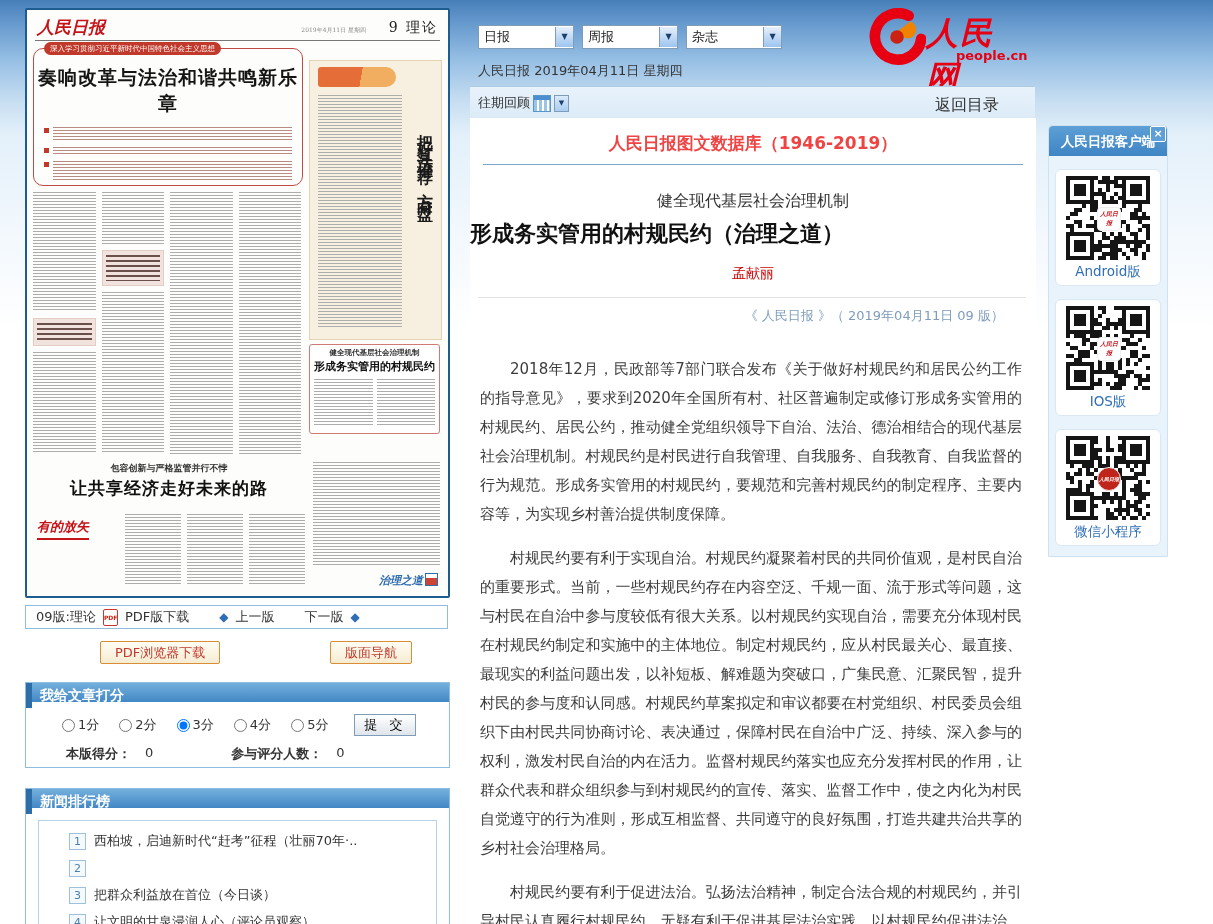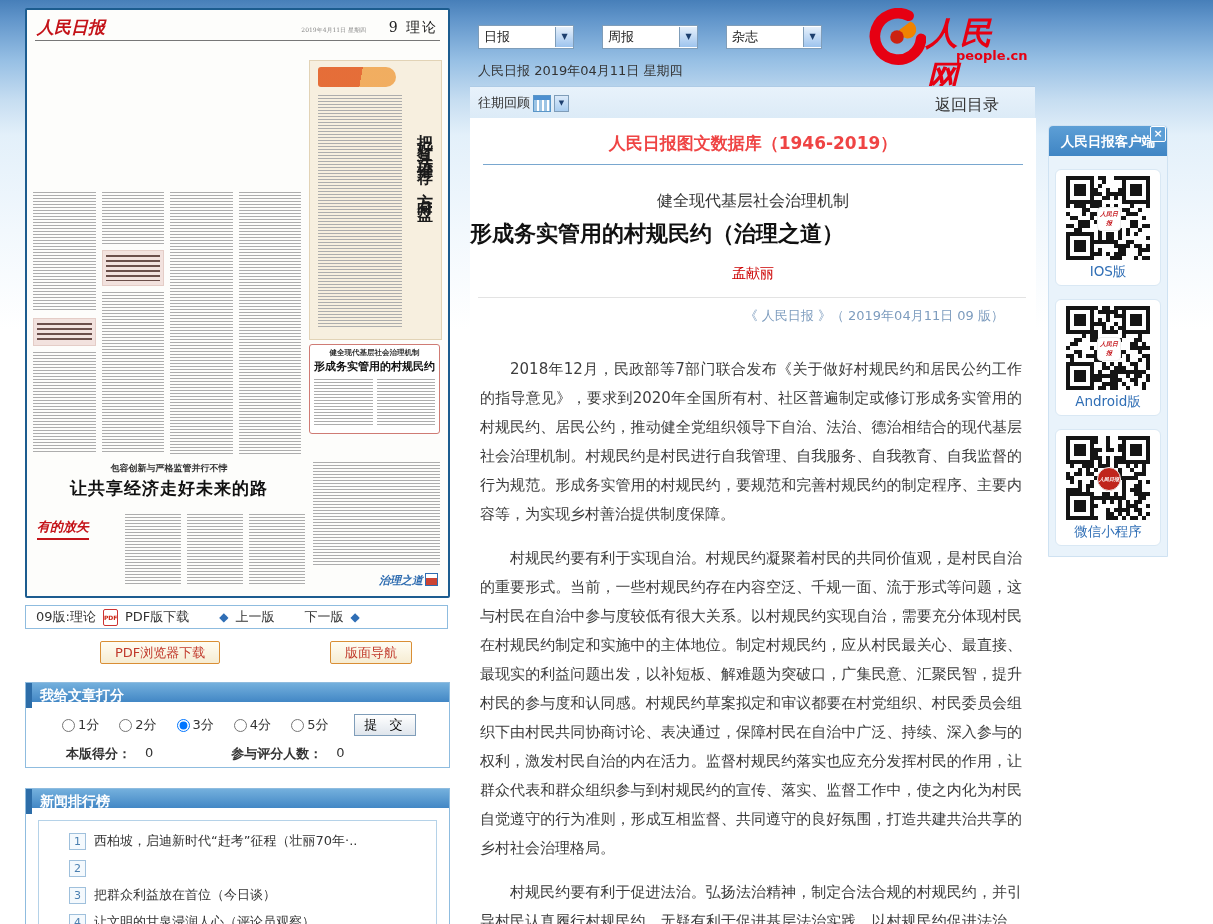--- a/index.html
+++ b/index.html
@@ -69,21 +69,21 @@
   .scorerow{display:flex;padding:9px 0 0 40px;font-size:13px;font-weight:bold;color:#333;}
   .scorerow .val{font-weight:normal;margin-left:14px;}
   .scorerow .lbl2{margin-left:78px;}
   .ranking{top:788px;height:166px;}
   .rankbox{margin:12px;border:1px solid #b5d2e8;padding:10px 8px 8px 30px;height:200px;}
   .ritem{display:flex;align-items:center;gap:8px;height:20px;margin-bottom:7px;font-size:13px;color:#333;white-space:nowrap;overflow:hidden;}
   .rnum{flex:none;width:15px;height:15px;border:1px solid #9fc0dc;background:#f4f9fd;color:#4a7fb0;font-size:11px;line-height:15px;text-align:center;}
 
   
   .maincol{position:absolute;left:470px;top:0;width:566px;}
-  .selects{position:absolute;top:25px;left:8px;display:flex;gap:28px;}
+  .selects{position:absolute;top:25px;left:8px;display:flex;gap:8px;}
   .select{width:94px;height:22px;background:#fff;border:1px solid #7f9db9;display:flex;align-items:center;font-size:13px;color:#222;cursor:pointer;}
   .select .v{flex:1;padding-left:5px;}
   .select .ar{width:17px;height:20px;margin:0;background:linear-gradient(#e6f0fb,#9ec4ee);border-left:1px solid #7f9db9;color:#1d3f6e;font-size:8px;line-height:20px;text-align:center;}
   .logo{position:absolute;left:398px;top:8px;width:150px;height:58px;cursor:pointer;}
   .logo svg{position:absolute;left:0;top:0;}
   .logo .t1{position:absolute;left:58px;top:4px;font-size:32px;font-weight:bold;font-style:italic;color:#e60012;letter-spacing:2px;font-family:"DejaVu Serif","Liberation Serif",serif;}
   .logo .t2{position:absolute;left:88px;top:40px;font-size:13px;font-weight:bold;color:#e60012;}
   .dateline{position:absolute;top:62px;left:8px;font-size:13px;color:#333;}
   .topdiv{position:absolute;top:86px;left:0;width:565px;border-top:1px solid #aecbe6;}
   .navrow{position:absolute;top:87px;left:0;width:565px;height:31px;background:linear-gradient(#e8f2fb,#dcebf7);border-bottom:1px solid #c3dbee;}
@@ -123,20 +123,38 @@
 <body>
 
 <div class="stage">
 
   <div class="paper-panel">
     <div class="np">
       <div class="np-head">
         <span class="np-mast">人民日报</span>
         <span class="np-date">2019年4月11日 星期四</span>
         <span class="np-pageno">9 理论</span>
+      </div>
+      <div class="np-feature">
+        <span class="np-ribbon">深入学习贯彻习近平新时代中国特色社会主义思想</span>
+        <div class="np-headline">奏响改革与法治和谐共鸣新乐章</div>
+        <div class="np-bullets">
+          <div class="bl">
+              <span class="sq"></span>
+              <span class="ftr" style="height:14px;"></span>
+            </div>
+          <div class="bl">
+              <span class="sq"></span>
+              <span class="ftr" style="height:8px;"></span>
+            </div>
+          <div class="bl">
+              <span class="sq"></span>
+              <span class="ftr" style="height:20px;"></span>
+            </div>
+        </div>
       </div>
       <div class="np-cols">
         <div class="col">
             <div class="ft" style="height:120px;"></div>
             <div class="np-sub">
               <i></i>
             </div>
             <div class="ft" style="flex:1;"></div>
           </div>
         <div class="col">
@@ -305,162 +323,20 @@
       </div>
     </div>
   </div>
 
   <div class="sidebar">
     <div class="sb-head">
       <span>人民日报客户端</span>
       <span class="sb-close">×</span>
     </div>
 
-    <div class="qrcard">
-      <div class="qr"><svg xmlns="http://www.w3.org/2000/svg" width="84" height="84" fill="#151515">
-            <rect x="32" y="0" width="4" height="4"></rect>
-            <rect x="36" y="0" width="4" height="4"></rect>
-            <rect x="48" y="0" width="4" height="4"></rect>
-            <rect x="52" y="0" width="4" height="4"></rect>
-            <rect x="36" y="4" width="4" height="4"></rect>
-            <rect x="32" y="8" width="4" height="4"></rect>
-            <rect x="28" y="12" width="4" height="4"></rect>
-            <rect x="40" y="12" width="4" height="4"></rect>
-            <rect x="52" y="12" width="4" height="4"></rect>
-            <rect x="28" y="16" width="4" height="4"></rect>
-            <rect x="32" y="16" width="4" height="4"></rect>
-            <rect x="40" y="16" width="4" height="4"></rect>
-            <rect x="44" y="16" width="4" height="4"></rect>
-            <rect x="48" y="16" width="4" height="4"></rect>
-            <rect x="52" y="16" width="4" height="4"></rect>
-            <rect x="36" y="20" width="4" height="4"></rect>
-            <rect x="40" y="20" width="4" height="4"></rect>
-            <rect x="48" y="20" width="4" height="4"></rect>
-            <rect x="28" y="24" width="4" height="4"></rect>
-            <rect x="32" y="24" width="4" height="4"></rect>
-            <rect x="0" y="28" width="4" height="4"></rect>
-            <rect x="8" y="28" width="4" height="4"></rect>
-            <rect x="12" y="28" width="4" height="4"></rect>
-            <rect x="16" y="28" width="4" height="4"></rect>
-            <rect x="24" y="28" width="4" height="4"></rect>
-            <rect x="28" y="28" width="4" height="4"></rect>
-            <rect x="32" y="28" width="4" height="4"></rect>
-            <rect x="40" y="28" width="4" height="4"></rect>
-            <rect x="48" y="28" width="4" height="4"></rect>
-            <rect x="64" y="28" width="4" height="4"></rect>
-            <rect x="80" y="28" width="4" height="4"></rect>
-            <rect x="16" y="32" width="4" height="4"></rect>
-            <rect x="20" y="32" width="4" height="4"></rect>
-            <rect x="32" y="32" width="4" height="4"></rect>
-            <rect x="40" y="32" width="4" height="4"></rect>
-            <rect x="56" y="32" width="4" height="4"></rect>
-            <rect x="60" y="32" width="4" height="4"></rect>
-            <rect x="72" y="32" width="4" height="4"></rect>
-            <rect x="0" y="36" width="4" height="4"></rect>
-            <rect x="16" y="36" width="4" height="4"></rect>
-            <rect x="24" y="36" width="4" height="4"></rect>
-            <rect x="28" y="36" width="4" height="4"></rect>
-            <rect x="32" y="36" width="4" height="4"></rect>
-            <rect x="36" y="36" width="4" height="4"></rect>
-            <rect x="40" y="36" width="4" height="4"></rect>
-            <rect x="44" y="36" width="4" height="4"></rect>
-            <rect x="48" y="36" width="4" height="4"></rect>
-            <rect x="60" y="36" width="4" height="4"></rect>
-            <rect x="64" y="36" width="4" height="4"></rect>
-            <rect x="68" y="36" width="4" height="4"></rect>
-            <rect x="4" y="40" width="4" height="4"></rect>
-            <rect x="8" y="40" width="4" height="4"></rect>
-            <rect x="24" y="40" width="4" height="4"></rect>
-            <rect x="32" y="40" width="4" height="4"></rect>
-            <rect x="48" y="40" width="4" height="4"></rect>
-            <rect x="52" y="40" width="4" height="4"></rect>
-            <rect x="56" y="40" width="4" height="4"></rect>
-            <rect x="76" y="40" width="4" height="4"></rect>
-            <rect x="12" y="44" width="4" height="4"></rect>
-            <rect x="16" y="44" width="4" height="4"></rect>
-            <rect x="20" y="44" width="4" height="4"></rect>
-            <rect x="28" y="44" width="4" height="4"></rect>
-            <rect x="32" y="44" width="4" height="4"></rect>
-            <rect x="36" y="44" width="4" height="4"></rect>
-            <rect x="64" y="44" width="4" height="4"></rect>
-            <rect x="68" y="44" width="4" height="4"></rect>
-            <rect x="0" y="48" width="4" height="4"></rect>
-            <rect x="4" y="48" width="4" height="4"></rect>
-            <rect x="12" y="48" width="4" height="4"></rect>
-            <rect x="16" y="48" width="4" height="4"></rect>
-            <rect x="20" y="48" width="4" height="4"></rect>
-            <rect x="32" y="48" width="4" height="4"></rect>
-            <rect x="48" y="48" width="4" height="4"></rect>
-            <rect x="64" y="48" width="4" height="4"></rect>
-            <rect x="68" y="48" width="4" height="4"></rect>
-            <rect x="76" y="48" width="4" height="4"></rect>
-            <rect x="80" y="48" width="4" height="4"></rect>
-            <rect x="8" y="52" width="4" height="4"></rect>
-            <rect x="12" y="52" width="4" height="4"></rect>
-            <rect x="32" y="52" width="4" height="4"></rect>
-            <rect x="52" y="52" width="4" height="4"></rect>
-            <rect x="60" y="52" width="4" height="4"></rect>
-            <rect x="72" y="52" width="4" height="4"></rect>
-            <rect x="32" y="56" width="4" height="4"></rect>
-            <rect x="40" y="56" width="4" height="4"></rect>
-            <rect x="44" y="56" width="4" height="4"></rect>
-            <rect x="52" y="56" width="4" height="4"></rect>
-            <rect x="60" y="56" width="4" height="4"></rect>
-            <rect x="68" y="56" width="4" height="4"></rect>
-            <rect x="32" y="60" width="4" height="4"></rect>
-            <rect x="40" y="60" width="4" height="4"></rect>
-            <rect x="44" y="60" width="4" height="4"></rect>
-            <rect x="52" y="60" width="4" height="4"></rect>
-            <rect x="80" y="60" width="4" height="4"></rect>
-            <rect x="28" y="64" width="4" height="4"></rect>
-            <rect x="32" y="64" width="4" height="4"></rect>
-            <rect x="36" y="64" width="4" height="4"></rect>
-            <rect x="40" y="64" width="4" height="4"></rect>
-            <rect x="44" y="64" width="4" height="4"></rect>
-            <rect x="48" y="64" width="4" height="4"></rect>
-            <rect x="60" y="64" width="4" height="4"></rect>
-            <rect x="64" y="64" width="4" height="4"></rect>
-            <rect x="48" y="68" width="4" height="4"></rect>
-            <rect x="52" y="68" width="4" height="4"></rect>
-            <rect x="56" y="68" width="4" height="4"></rect>
-            <rect x="60" y="68" width="4" height="4"></rect>
-            <rect x="68" y="68" width="4" height="4"></rect>
-            <rect x="72" y="68" width="4" height="4"></rect>
-            <rect x="80" y="68" width="4" height="4"></rect>
-            <rect x="32" y="72" width="4" height="4"></rect>
-            <rect x="52" y="72" width="4" height="4"></rect>
-            <rect x="56" y="72" width="4" height="4"></rect>
-            <rect x="72" y="72" width="4" height="4"></rect>
-            <rect x="76" y="72" width="4" height="4"></rect>
-            <rect x="80" y="72" width="4" height="4"></rect>
-            <rect x="28" y="76" width="4" height="4"></rect>
-            <rect x="32" y="76" width="4" height="4"></rect>
-            <rect x="40" y="76" width="4" height="4"></rect>
-            <rect x="48" y="76" width="4" height="4"></rect>
-            <rect x="52" y="76" width="4" height="4"></rect>
-            <rect x="56" y="76" width="4" height="4"></rect>
-            <rect x="72" y="76" width="4" height="4"></rect>
-            <rect x="44" y="80" width="4" height="4"></rect>
-            <rect x="48" y="80" width="4" height="4"></rect>
-            <rect x="52" y="80" width="4" height="4"></rect>
-            <rect x="68" y="80" width="4" height="4"></rect>
-            <rect x="76" y="80" width="4" height="4"></rect>
-            <rect x="80" y="80" width="4" height="4"></rect>
-            <rect x="0" y="0" width="28" height="28"></rect>
-            <rect fill="#fff" x="4" y="4" width="20" height="20"></rect>
-            <rect x="8" y="8" width="12" height="12"></rect>
-            <rect x="56" y="0" width="28" height="28"></rect>
-            <rect fill="#fff" x="60" y="4" width="20" height="20"></rect>
-            <rect x="64" y="8" width="12" height="12"></rect>
-            <rect x="0" y="56" width="28" height="28"></rect>
-            <rect fill="#fff" x="4" y="60" width="20" height="20"></rect>
-            <rect x="8" y="64" width="12" height="12"></rect>
-          </svg><div class="qr-badge">人民日报</div></div>
-      <div class="qrlabel">IOS版</div>
-    </div>
     <div class="qrcard">
       <div class="qr"><svg xmlns="http://www.w3.org/2000/svg" width="84" height="84" fill="#151515">
             <rect x="28" y="0" width="4" height="4"></rect>
             <rect x="36" y="0" width="4" height="4"></rect>
             <rect x="40" y="0" width="4" height="4"></rect>
             <rect x="48" y="0" width="4" height="4"></rect>
             <rect x="52" y="0" width="4" height="4"></rect>
             <rect x="32" y="4" width="4" height="4"></rect>
             <rect x="36" y="4" width="4" height="4"></rect>
             <rect x="40" y="4" width="4" height="4"></rect>
@@ -601,20 +477,162 @@
             <rect fill="#fff" x="60" y="4" width="20" height="20"></rect>
             <rect x="64" y="8" width="12" height="12"></rect>
             <rect x="0" y="56" width="28" height="28"></rect>
             <rect fill="#fff" x="4" y="60" width="20" height="20"></rect>
             <rect x="8" y="64" width="12" height="12"></rect>
           </svg><div class="qr-badge">人民日报</div></div>
       <div class="qrlabel">Android版</div>
     </div>
     <div class="qrcard">
       <div class="qr"><svg xmlns="http://www.w3.org/2000/svg" width="84" height="84" fill="#151515">
+            <rect x="32" y="0" width="4" height="4"></rect>
+            <rect x="36" y="0" width="4" height="4"></rect>
+            <rect x="48" y="0" width="4" height="4"></rect>
+            <rect x="52" y="0" width="4" height="4"></rect>
+            <rect x="36" y="4" width="4" height="4"></rect>
+            <rect x="32" y="8" width="4" height="4"></rect>
+            <rect x="28" y="12" width="4" height="4"></rect>
+            <rect x="40" y="12" width="4" height="4"></rect>
+            <rect x="52" y="12" width="4" height="4"></rect>
+            <rect x="28" y="16" width="4" height="4"></rect>
+            <rect x="32" y="16" width="4" height="4"></rect>
+            <rect x="40" y="16" width="4" height="4"></rect>
+            <rect x="44" y="16" width="4" height="4"></rect>
+            <rect x="48" y="16" width="4" height="4"></rect>
+            <rect x="52" y="16" width="4" height="4"></rect>
+            <rect x="36" y="20" width="4" height="4"></rect>
+            <rect x="40" y="20" width="4" height="4"></rect>
+            <rect x="48" y="20" width="4" height="4"></rect>
+            <rect x="28" y="24" width="4" height="4"></rect>
+            <rect x="32" y="24" width="4" height="4"></rect>
+            <rect x="0" y="28" width="4" height="4"></rect>
+            <rect x="8" y="28" width="4" height="4"></rect>
+            <rect x="12" y="28" width="4" height="4"></rect>
+            <rect x="16" y="28" width="4" height="4"></rect>
+            <rect x="24" y="28" width="4" height="4"></rect>
+            <rect x="28" y="28" width="4" height="4"></rect>
+            <rect x="32" y="28" width="4" height="4"></rect>
+            <rect x="40" y="28" width="4" height="4"></rect>
+            <rect x="48" y="28" width="4" height="4"></rect>
+            <rect x="64" y="28" width="4" height="4"></rect>
+            <rect x="80" y="28" width="4" height="4"></rect>
+            <rect x="16" y="32" width="4" height="4"></rect>
+            <rect x="20" y="32" width="4" height="4"></rect>
+            <rect x="32" y="32" width="4" height="4"></rect>
+            <rect x="40" y="32" width="4" height="4"></rect>
+            <rect x="56" y="32" width="4" height="4"></rect>
+            <rect x="60" y="32" width="4" height="4"></rect>
+            <rect x="72" y="32" width="4" height="4"></rect>
+            <rect x="0" y="36" width="4" height="4"></rect>
+            <rect x="16" y="36" width="4" height="4"></rect>
+            <rect x="24" y="36" width="4" height="4"></rect>
+            <rect x="28" y="36" width="4" height="4"></rect>
+            <rect x="32" y="36" width="4" height="4"></rect>
+            <rect x="36" y="36" width="4" height="4"></rect>
+            <rect x="40" y="36" width="4" height="4"></rect>
+            <rect x="44" y="36" width="4" height="4"></rect>
+            <rect x="48" y="36" width="4" height="4"></rect>
+            <rect x="60" y="36" width="4" height="4"></rect>
+            <rect x="64" y="36" width="4" height="4"></rect>
+            <rect x="68" y="36" width="4" height="4"></rect>
+            <rect x="4" y="40" width="4" height="4"></rect>
+            <rect x="8" y="40" width="4" height="4"></rect>
+            <rect x="24" y="40" width="4" height="4"></rect>
+            <rect x="32" y="40" width="4" height="4"></rect>
+            <rect x="48" y="40" width="4" height="4"></rect>
+            <rect x="52" y="40" width="4" height="4"></rect>
+            <rect x="56" y="40" width="4" height="4"></rect>
+            <rect x="76" y="40" width="4" height="4"></rect>
+            <rect x="12" y="44" width="4" height="4"></rect>
+            <rect x="16" y="44" width="4" height="4"></rect>
+            <rect x="20" y="44" width="4" height="4"></rect>
+            <rect x="28" y="44" width="4" height="4"></rect>
+            <rect x="32" y="44" width="4" height="4"></rect>
+            <rect x="36" y="44" width="4" height="4"></rect>
+            <rect x="64" y="44" width="4" height="4"></rect>
+            <rect x="68" y="44" width="4" height="4"></rect>
+            <rect x="0" y="48" width="4" height="4"></rect>
+            <rect x="4" y="48" width="4" height="4"></rect>
+            <rect x="12" y="48" width="4" height="4"></rect>
+            <rect x="16" y="48" width="4" height="4"></rect>
+            <rect x="20" y="48" width="4" height="4"></rect>
+            <rect x="32" y="48" width="4" height="4"></rect>
+            <rect x="48" y="48" width="4" height="4"></rect>
+            <rect x="64" y="48" width="4" height="4"></rect>
+            <rect x="68" y="48" width="4" height="4"></rect>
+            <rect x="76" y="48" width="4" height="4"></rect>
+            <rect x="80" y="48" width="4" height="4"></rect>
+            <rect x="8" y="52" width="4" height="4"></rect>
+            <rect x="12" y="52" width="4" height="4"></rect>
+            <rect x="32" y="52" width="4" height="4"></rect>
+            <rect x="52" y="52" width="4" height="4"></rect>
+            <rect x="60" y="52" width="4" height="4"></rect>
+            <rect x="72" y="52" width="4" height="4"></rect>
+            <rect x="32" y="56" width="4" height="4"></rect>
+            <rect x="40" y="56" width="4" height="4"></rect>
+            <rect x="44" y="56" width="4" height="4"></rect>
+            <rect x="52" y="56" width="4" height="4"></rect>
+            <rect x="60" y="56" width="4" height="4"></rect>
+            <rect x="68" y="56" width="4" height="4"></rect>
+            <rect x="32" y="60" width="4" height="4"></rect>
+            <rect x="40" y="60" width="4" height="4"></rect>
+            <rect x="44" y="60" width="4" height="4"></rect>
+            <rect x="52" y="60" width="4" height="4"></rect>
+            <rect x="80" y="60" width="4" height="4"></rect>
+            <rect x="28" y="64" width="4" height="4"></rect>
+            <rect x="32" y="64" width="4" height="4"></rect>
+            <rect x="36" y="64" width="4" height="4"></rect>
+            <rect x="40" y="64" width="4" height="4"></rect>
+            <rect x="44" y="64" width="4" height="4"></rect>
+            <rect x="48" y="64" width="4" height="4"></rect>
+            <rect x="60" y="64" width="4" height="4"></rect>
+            <rect x="64" y="64" width="4" height="4"></rect>
+            <rect x="48" y="68" width="4" height="4"></rect>
+            <rect x="52" y="68" width="4" height="4"></rect>
+            <rect x="56" y="68" width="4" height="4"></rect>
+            <rect x="60" y="68" width="4" height="4"></rect>
+            <rect x="68" y="68" width="4" height="4"></rect>
+            <rect x="72" y="68" width="4" height="4"></rect>
+            <rect x="80" y="68" width="4" height="4"></rect>
+            <rect x="32" y="72" width="4" height="4"></rect>
+            <rect x="52" y="72" width="4" height="4"></rect>
+            <rect x="56" y="72" width="4" height="4"></rect>
+            <rect x="72" y="72" width="4" height="4"></rect>
+            <rect x="76" y="72" width="4" height="4"></rect>
+            <rect x="80" y="72" width="4" height="4"></rect>
+            <rect x="28" y="76" width="4" height="4"></rect>
+            <rect x="32" y="76" width="4" height="4"></rect>
+            <rect x="40" y="76" width="4" height="4"></rect>
+            <rect x="48" y="76" width="4" height="4"></rect>
+            <rect x="52" y="76" width="4" height="4"></rect>
+            <rect x="56" y="76" width="4" height="4"></rect>
+            <rect x="72" y="76" width="4" height="4"></rect>
+            <rect x="44" y="80" width="4" height="4"></rect>
+            <rect x="48" y="80" width="4" height="4"></rect>
+            <rect x="52" y="80" width="4" height="4"></rect>
+            <rect x="68" y="80" width="4" height="4"></rect>
+            <rect x="76" y="80" width="4" height="4"></rect>
+            <rect x="80" y="80" width="4" height="4"></rect>
+            <rect x="0" y="0" width="28" height="28"></rect>
+            <rect fill="#fff" x="4" y="4" width="20" height="20"></rect>
+            <rect x="8" y="8" width="12" height="12"></rect>
+            <rect x="56" y="0" width="28" height="28"></rect>
+            <rect fill="#fff" x="60" y="4" width="20" height="20"></rect>
+            <rect x="64" y="8" width="12" height="12"></rect>
+            <rect x="0" y="56" width="28" height="28"></rect>
+            <rect fill="#fff" x="4" y="60" width="20" height="20"></rect>
+            <rect x="8" y="64" width="12" height="12"></rect>
+          </svg><div class="qr-badge">人民日报</div></div>
+      <div class="qrlabel">IOS版</div>
+    </div>
+    <div class="qrcard">
+      <div class="qr"><svg xmlns="http://www.w3.org/2000/svg" width="84" height="84" fill="#151515">
             <rect x="28" y="0" width="4" height="4"></rect>
             <rect x="40" y="0" width="4" height="4"></rect>
             <rect x="52" y="0" width="4" height="4"></rect>
             <rect x="28" y="4" width="4" height="4"></rect>
             <rect x="40" y="4" width="4" height="4"></rect>
             <rect x="40" y="8" width="4" height="4"></rect>
             <rect x="52" y="8" width="4" height="4"></rect>
             <rect x="28" y="12" width="4" height="4"></rect>
             <rect x="32" y="12" width="4" height="4"></rect>
             <rect x="40" y="12" width="4" height="4"></rect>

